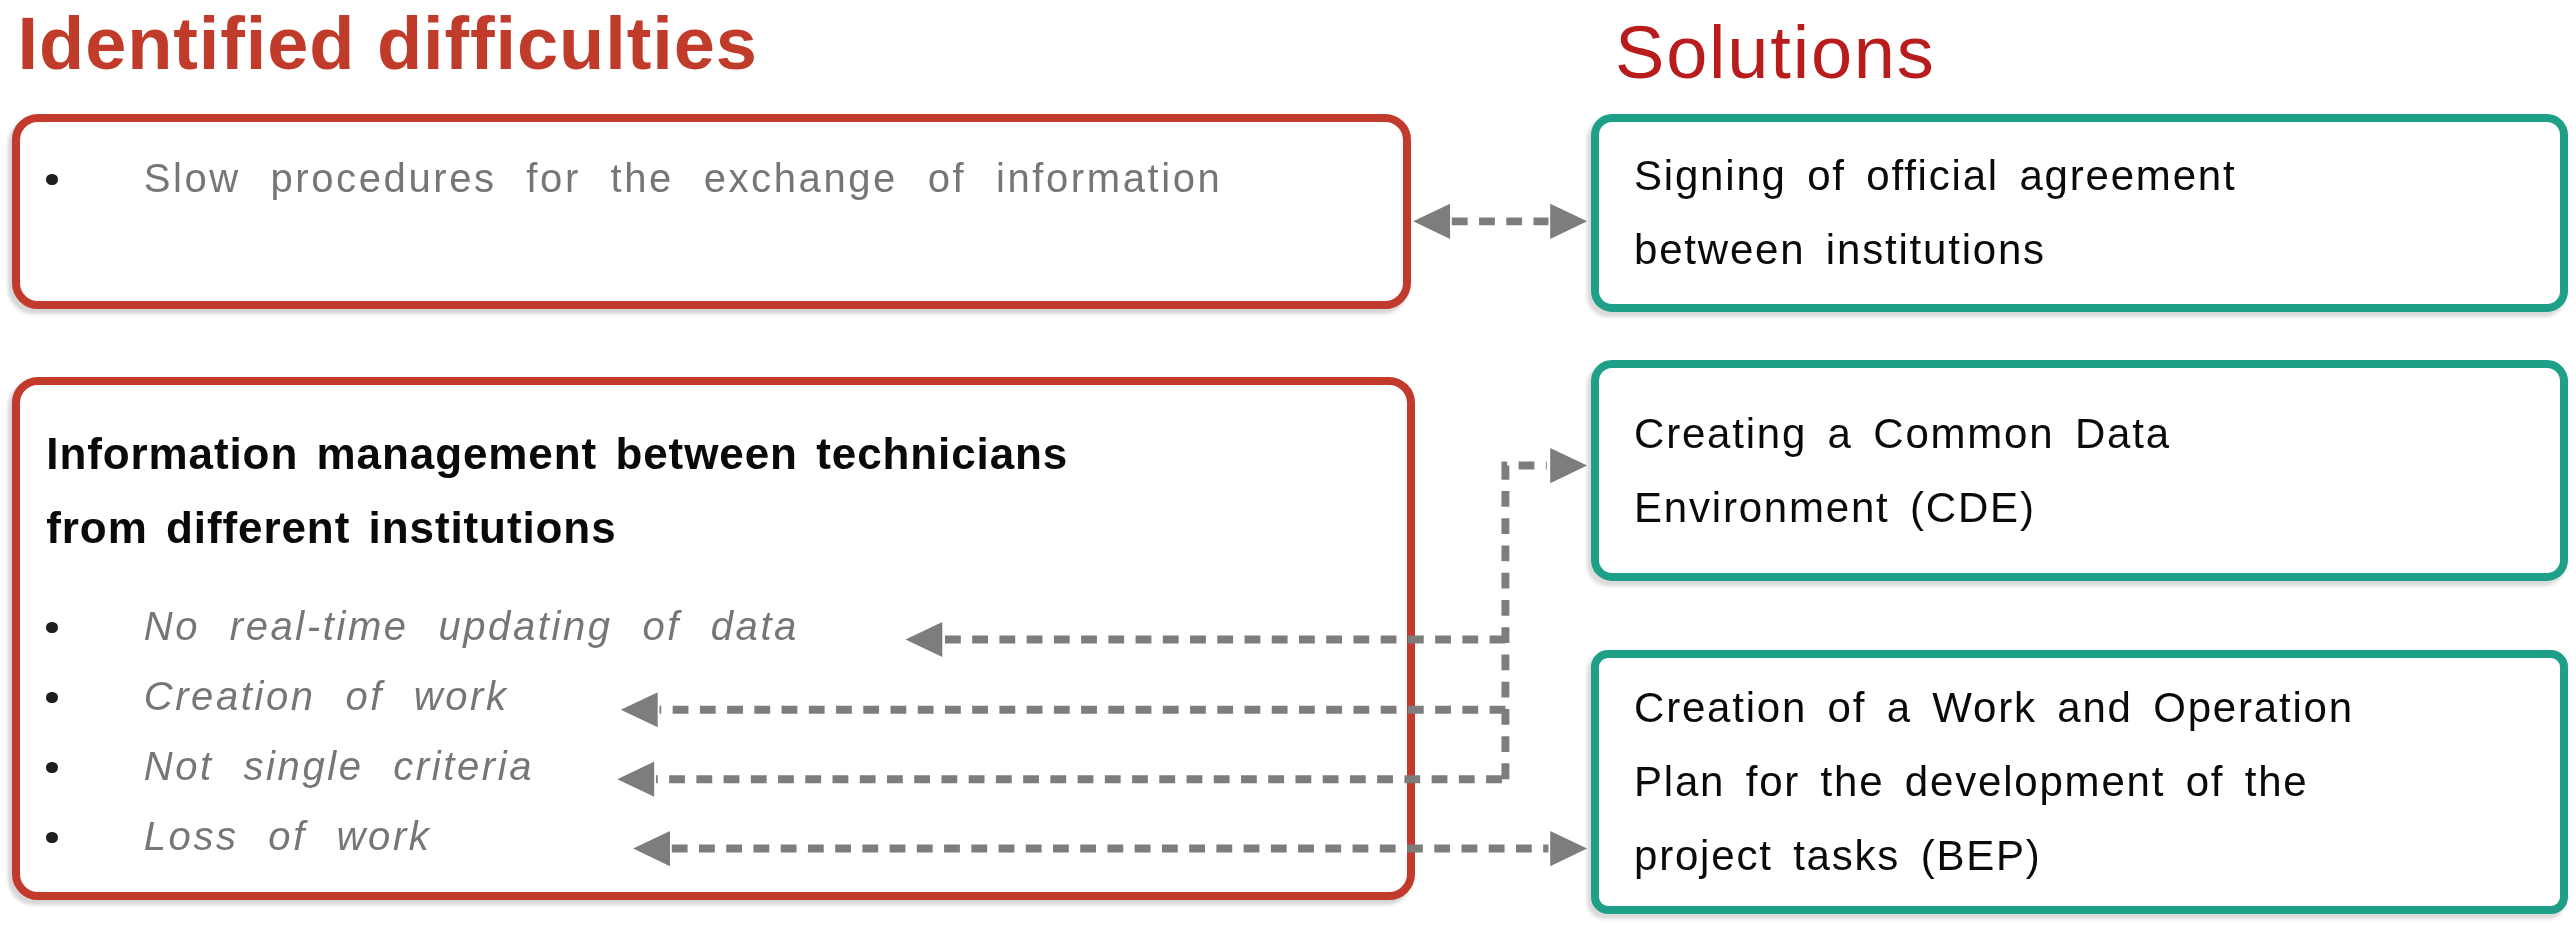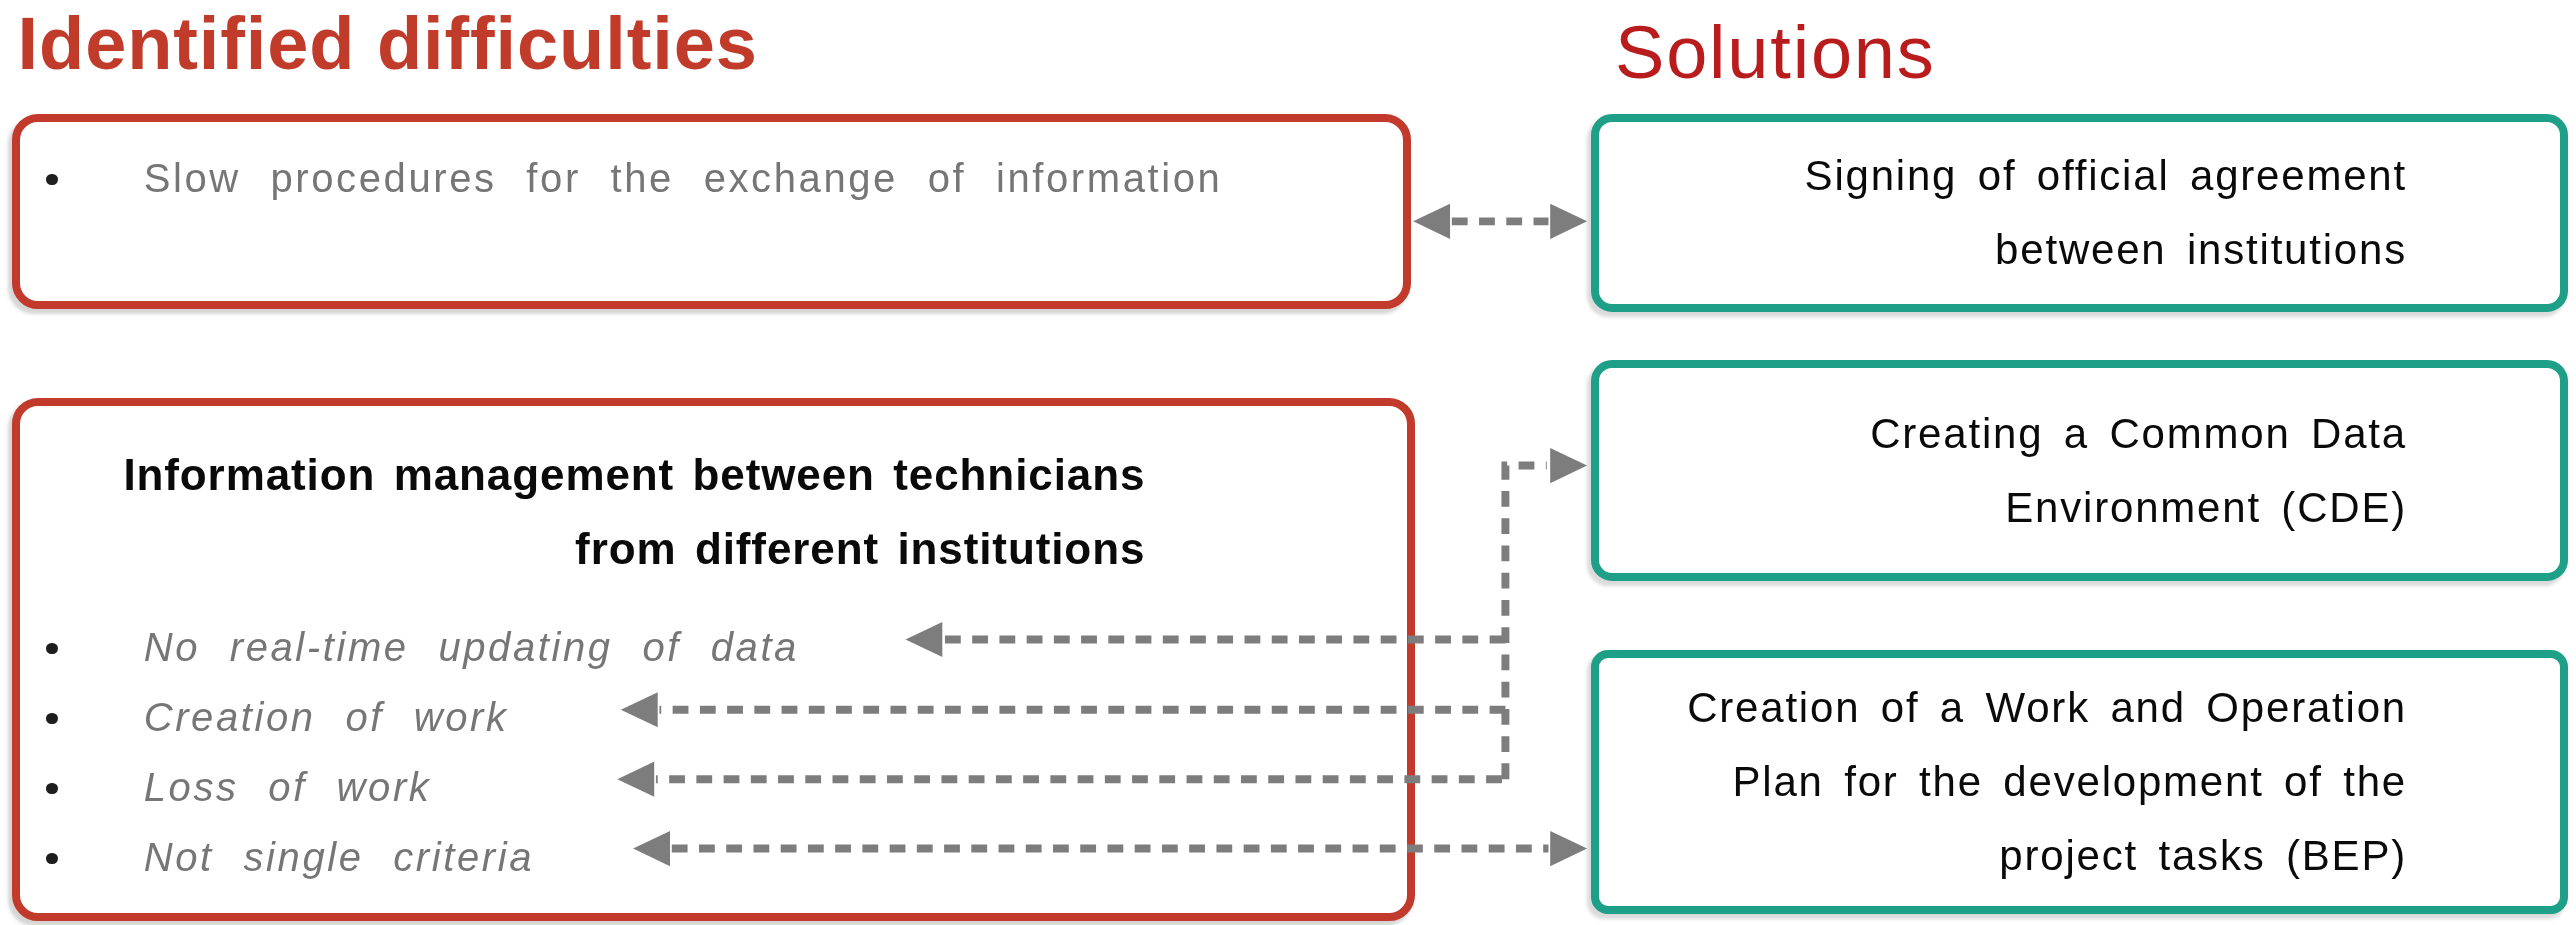--- a/index.html
+++ b/index.html
@@ -1,31 +1,31 @@
 <!DOCTYPE html>
 <html style="font-size:14px"><head>
 <meta charset="utf-8">
 <style>
   html,body { margin:0; padding:0; background:#ffffff; }
   body { font-family:"Liberation Sans","DejaVu Sans",sans-serif; }
   #stage {
-    position:relative; width:2576px; height:925px; background:#ffffff; overflow:hidden;text-align:right;
+    position:relative; width:2576px; height:925px; background:#ffffff; overflow:hidden;
   }
   .col-title { position:absolute; margin:0; font-size:74px; line-height:88px; white-space:nowrap; }
   #title-difficulties { left:17.6px; top:0; color:#c13b2b; font-weight:600; letter-spacing:0.9px; }
   #title-solutions { left:1615px; top:8.8px; color:#b91c1c; font-weight:400; letter-spacing:1.8px; }
 
   .diff-box {
     position:absolute; left:12.3px; box-sizing:border-box;
     background:#ffffff; border:8.8px solid #c23a2b; border-radius:26px;
     box-shadow:-3.5px 4.4px 3.5px rgba(90,90,90,0.25);
     padding:14px 17.6px 0 26px;
   }
   #diff-box-1 { top:114px; width:1399px; height:195px; }
-  #diff-box-2 { top:398px; width:1403px; height:523px; padding-top:32px; }
+  #diff-box-2 { top:377px; width:1403px; height:523px; padding-top:32px; }
 
   .diff-heading {
     margin:0; color:#0a0a0a; font-weight:bold; font-size:44px; line-height:58px;
     letter-spacing:0.9px; word-spacing:5.3px;
   }
   #diff-box-2 .diff-heading { line-height:74px; max-width:1099px; }
 
   .bullet-list { margin:0; padding:0; list-style:none; }
   #diff-box-1 .bullet-list { margin-top:10.5px; }
   #diff-box-2 .bullet-list { margin-top:26px; }
@@ -76,25 +76,25 @@
       <li class="bullet-row">
         <span class="bullet-dot"></span>
         <span>No real-time updating of data</span>
       </li>
       <li class="bullet-row">
         <span class="bullet-dot"></span>
         <span>Creation of work</span>
       </li>
       <li class="bullet-row">
         <span class="bullet-dot"></span>
-        <span>Loss of work</span>
+        <span>Not single criteria</span>
       </li>
       <li class="bullet-row">
         <span class="bullet-dot"></span>
-        <span>Not single criteria</span>
+        <span>Loss of work</span>
       </li>
     </ul>
   </div>
 
   <div id="sol-box-1" class="sol-box">
     <p class="sol-text">Signing of official agreement between institutions</p>
   </div>
   <div id="sol-box-2" class="sol-box">
     <p class="sol-text">Creating a Common Data Environment (CDE)</p>
   </div>

